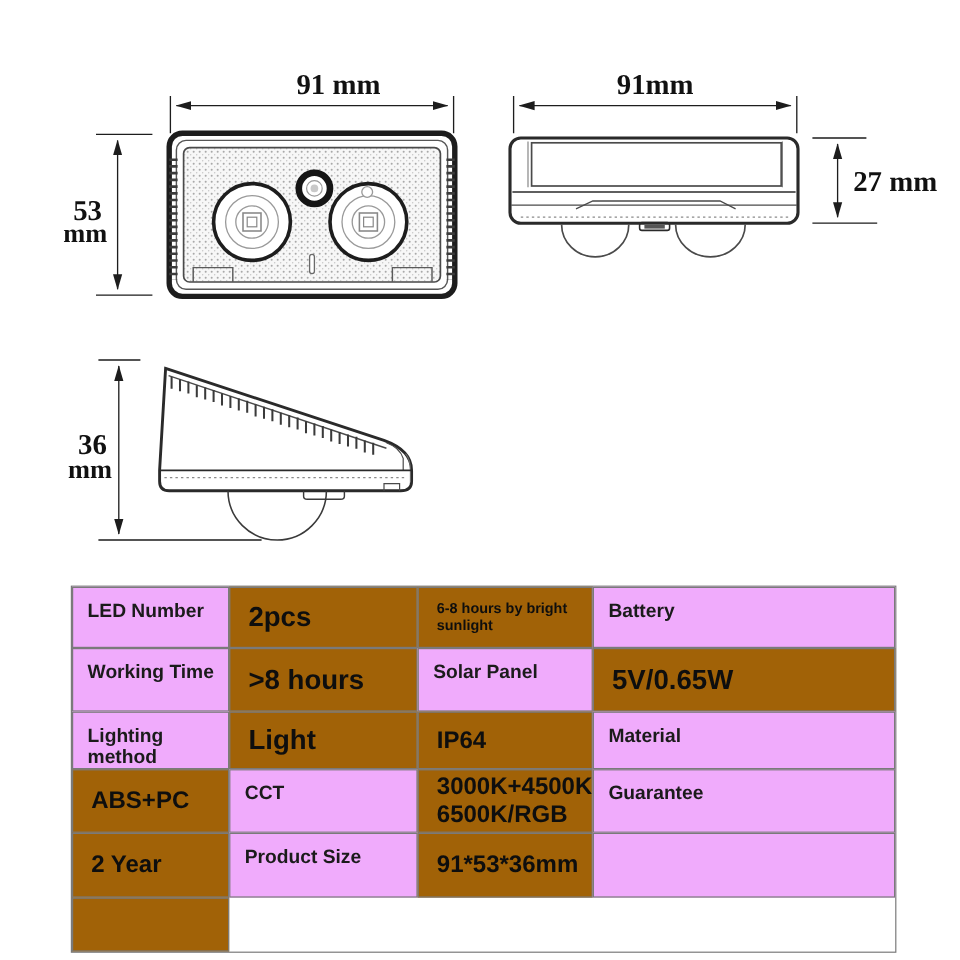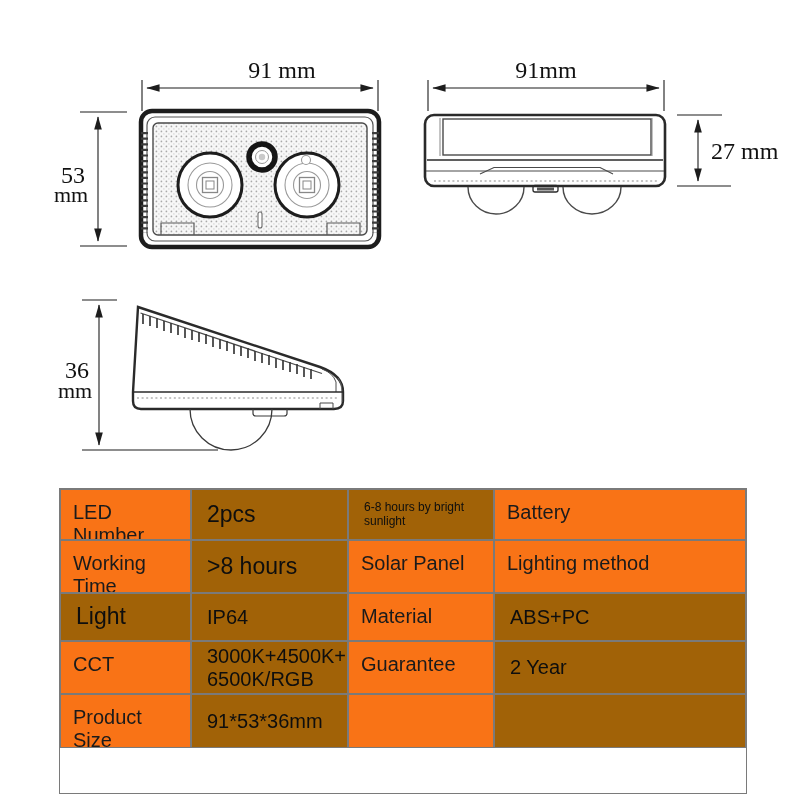--- a/index.html
+++ b/index.html
@@ -1,18 +1,18 @@
 <!DOCTYPE html>
 <html><head>
 <meta charset="utf-8">
 <style>
   html,body { margin:0; padding:0; background:#ffffff; }
   .canvas {
     position:relative; width:800px; height:800px; background:#ffffff;
-    font-family:"Liberation Sans", sans-serif; overflow:hidden;
+    font-family:"Liberation Sans", sans-serif; overflow:hidden;font-weight:bold;
   }
   svg.diagram { position:absolute; left:0; top:0; }
   .dim-text {
     font-family:"Liberation Serif", serif;
     font-size:24px; fill:#111;
   }
   .dim-text-sm { font-family:"Liberation Serif", serif; font-size:22px; fill:#111; }
 
   .spec-table {
     position:absolute; left:59px; top:488px; width:686px; height:304px;
@@ -21,22 +21,22 @@
     grid-template-rows:51px 53px 48px 53px 54px 45px;
     border:1px solid #7a7a7a;
     box-sizing:content-box;
   }
   .cell {
     border:1px solid #7a7a7a;
     display:flex; box-sizing:border-box;
     overflow:hidden;
   }
   .lab {
-    background:#f97316; color:#1b1b1b;
-    font-size:20px; padding:11px 4px 0 12px;
+    background:#f0abfc; color:#1b1b1b;
+    font-size:16px; padding:11px 4px 0 12px;
     align-items:flex-start;
   }
   .val {
     background:#a16207; color:#0e0e0e;
     font-size:20px; padding-left:15px;
     align-items:center;
     white-space:pre-line; line-height:1.12;
   }
   .v-lg { font-size:23px; }
   .v-sm { font-size:12px; }
@@ -155,20 +155,21 @@
   <div class="spec-table">
     <div class="cell lab">LED Number</div>
     <div class="cell val v-lg">2pcs</div>
     <div class="cell val v-sm">6-8 hours by bright sunlight</div>
 
     <div class="cell lab">Battery</div>
     <div class="cell lab">Working Time</div>
     <div class="cell val v-lg">&gt;8 hours</div>
 
     <div class="cell lab">Solar Panel</div>
+    <div class="cell val v-lg">5V/0.65W</div>
     <div class="cell lab">Lighting method</div>
     <div class="cell val v-lg">Light</div>
 
     <div class="cell val">IP64</div>
     <div class="cell lab">Material</div>
     <div class="cell val">ABS+PC</div>
 
     <div class="cell lab">CCT</div>
     <div class="cell val">3000K+4500K+
 6500K/RGB</div>

